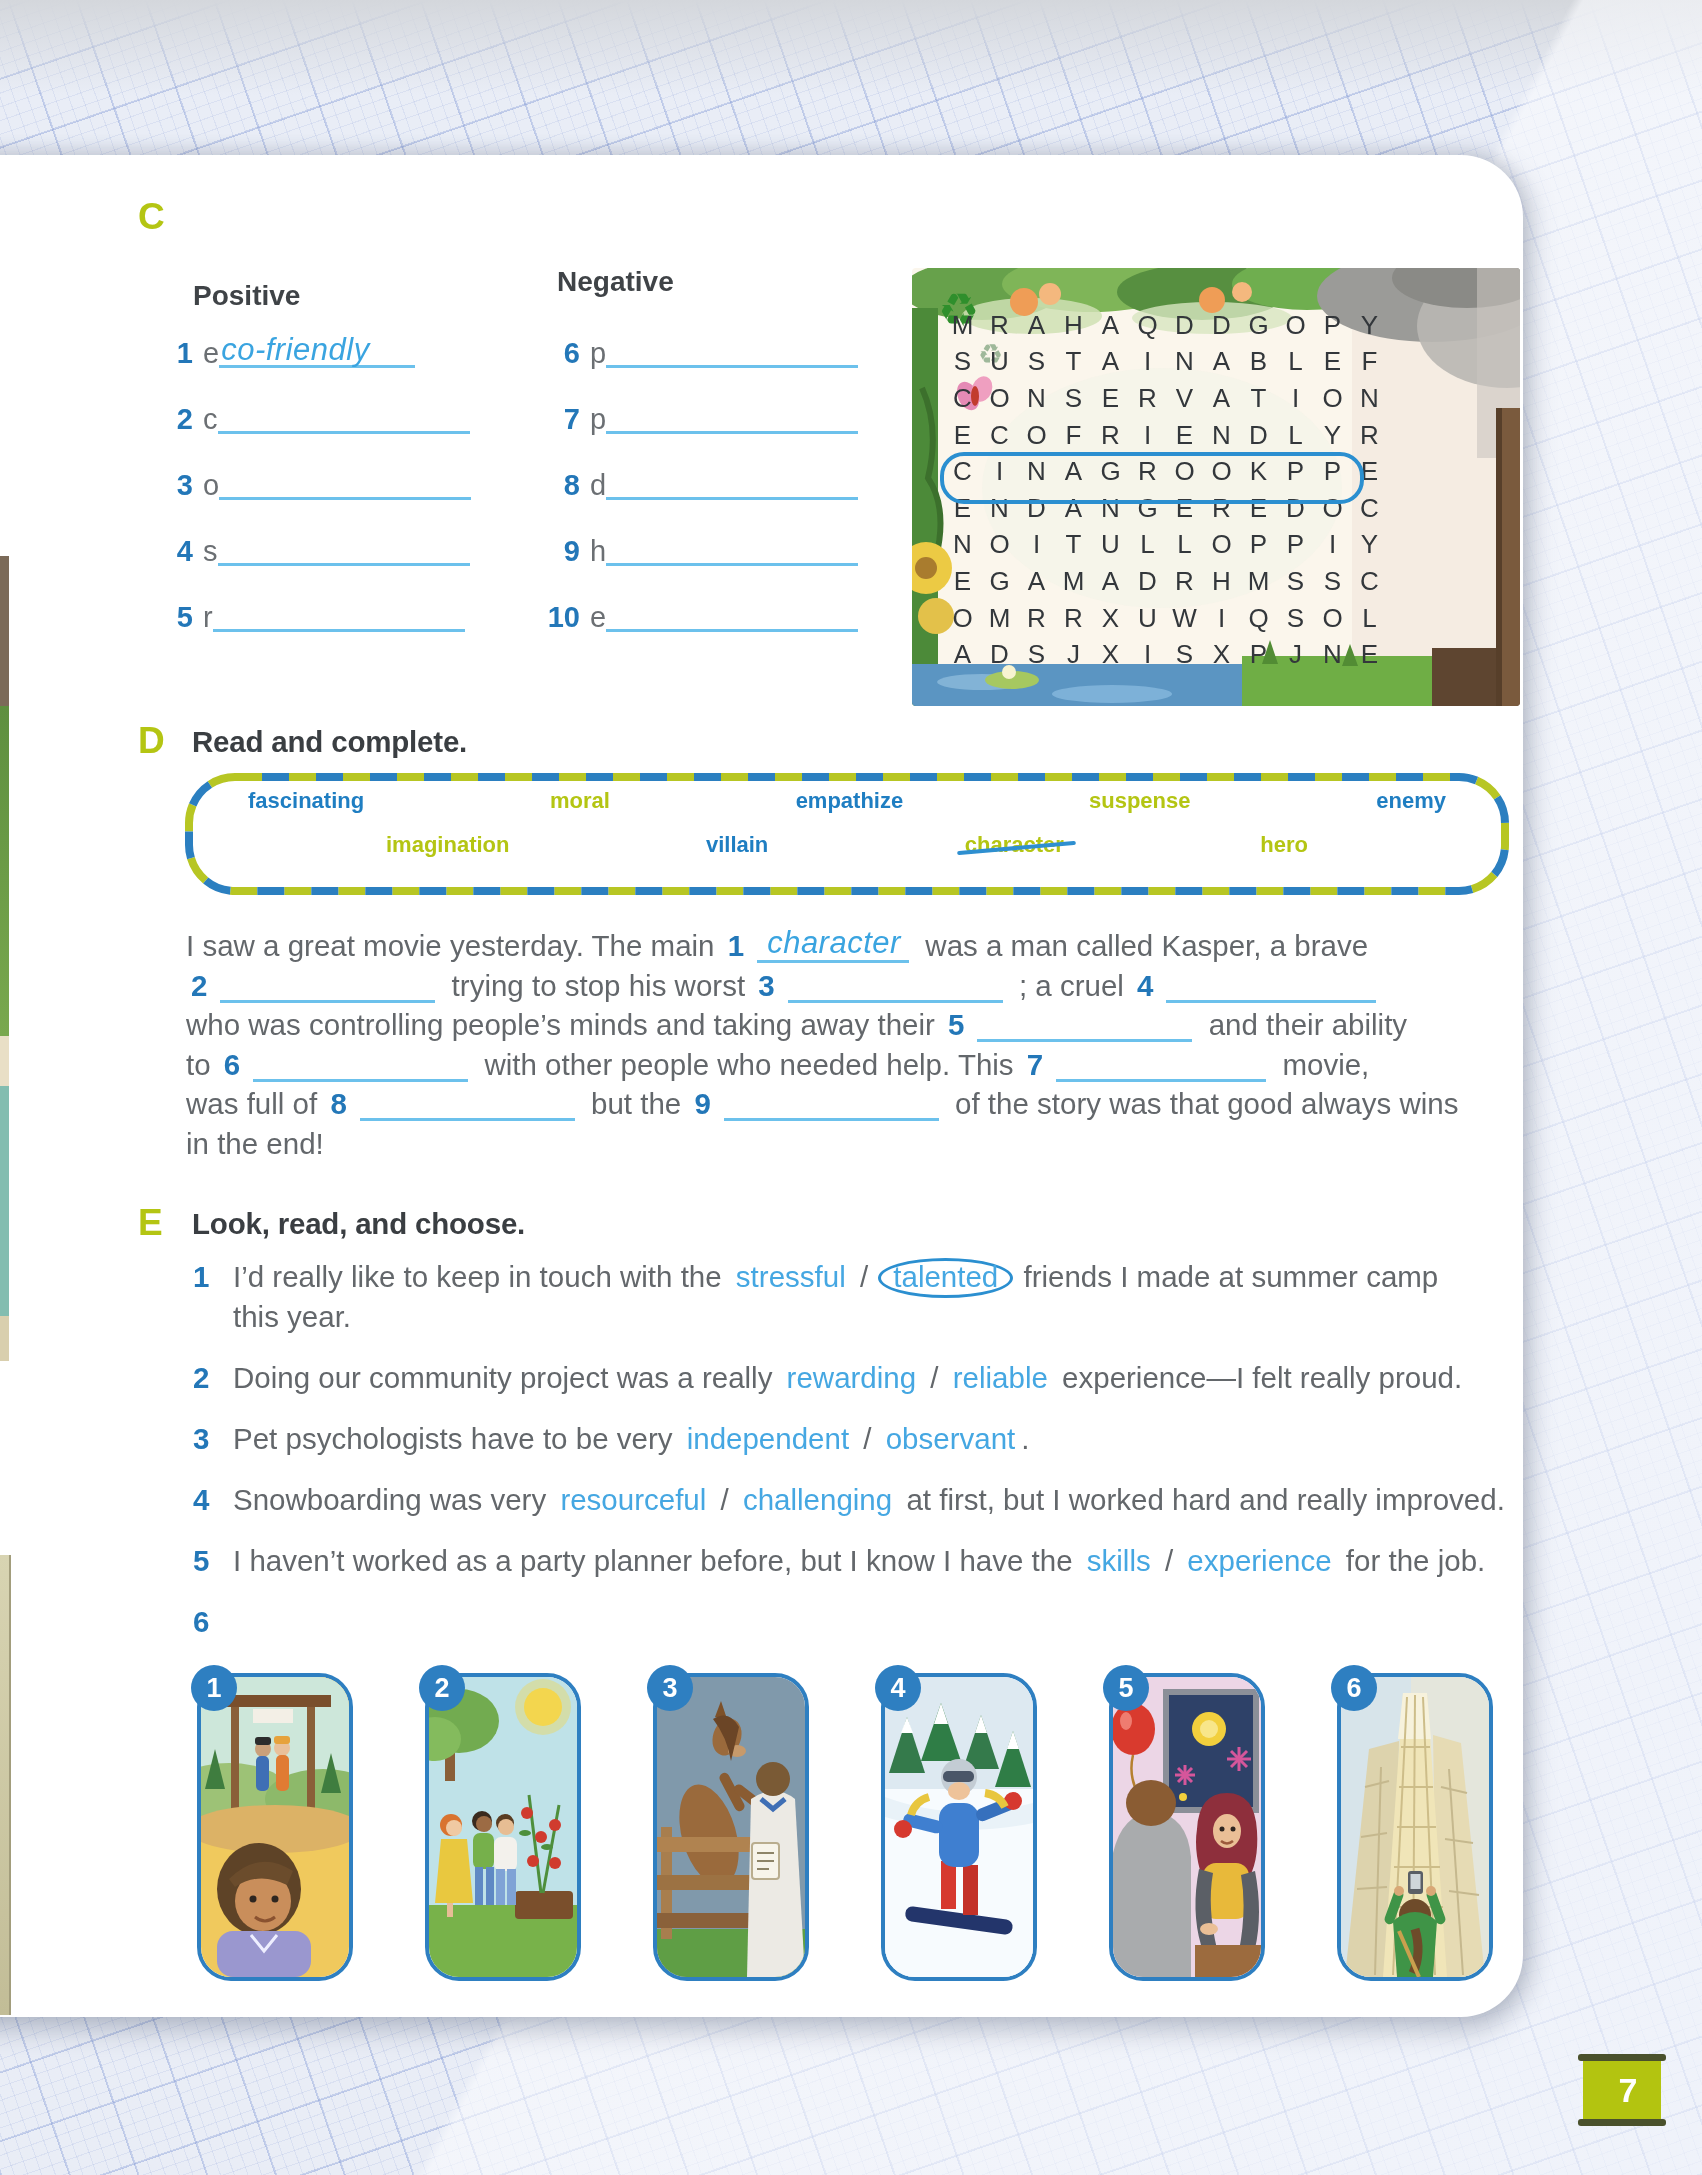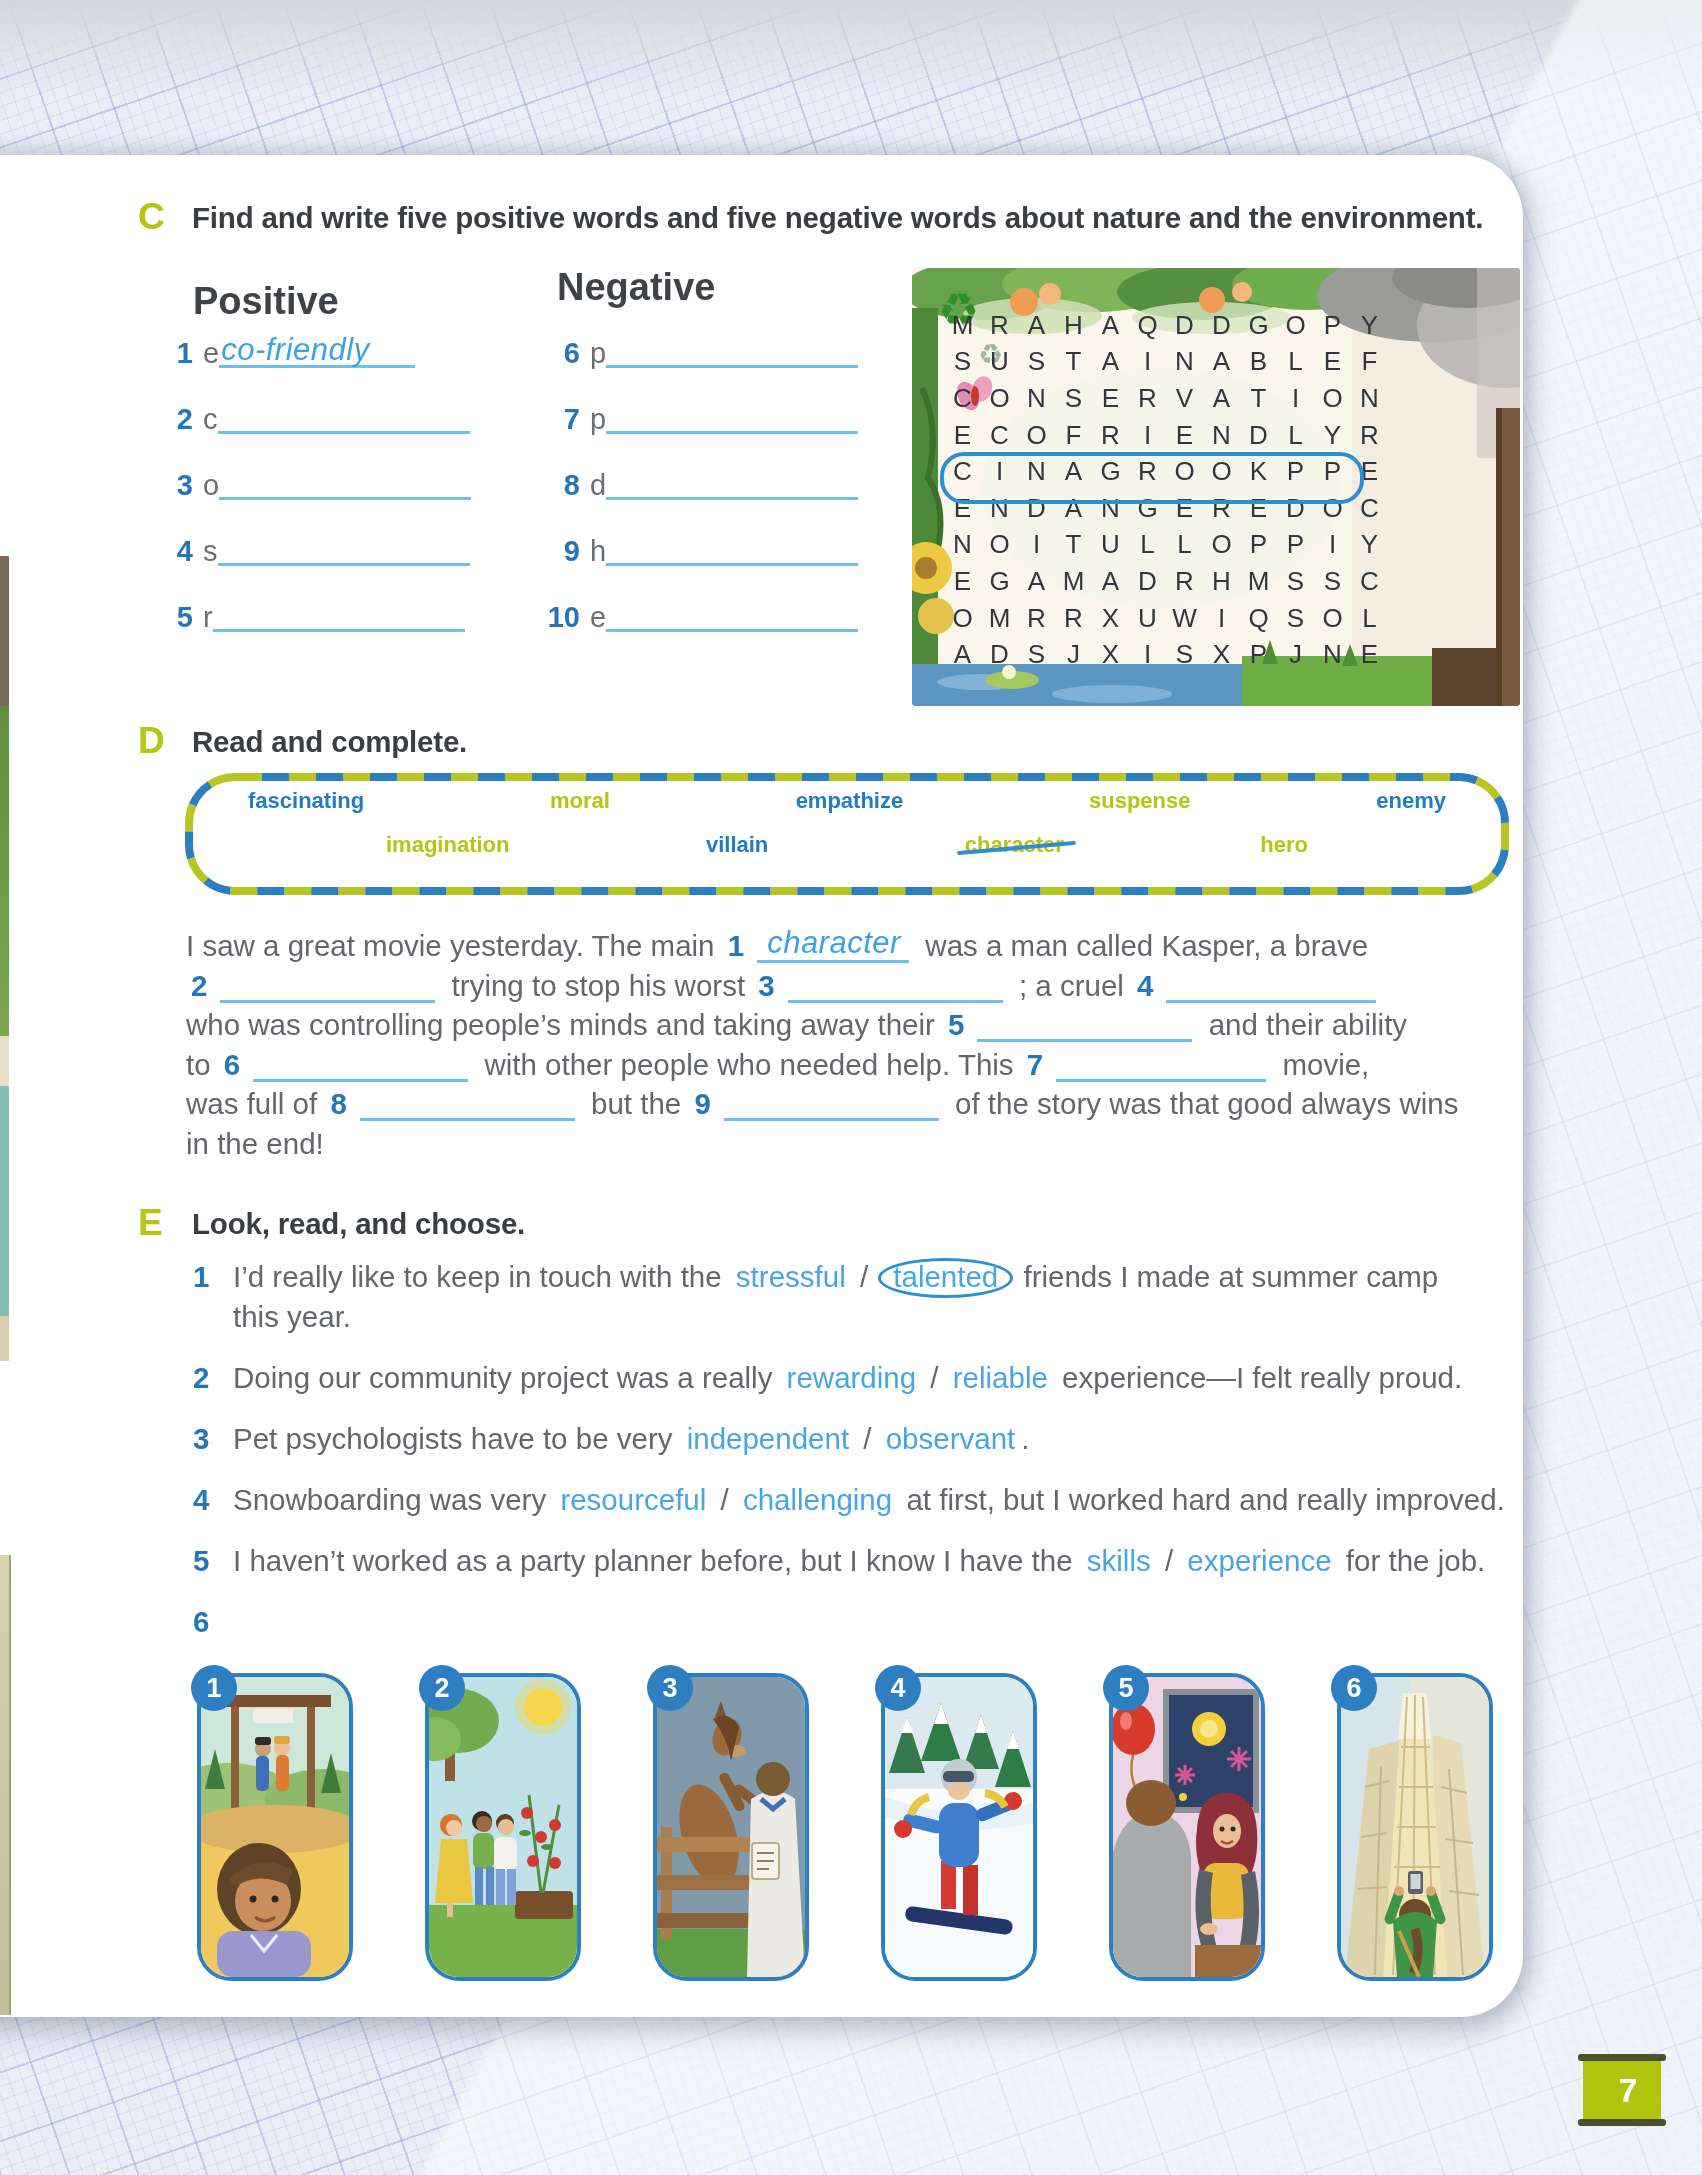--- a/index.html
+++ b/index.html
@@ -29,21 +29,21 @@
   .strip-1{top:556px;height:150px;background:#7b6a58;}
   .strip-2{top:706px;height:330px;background:linear-gradient(#5e8f3f,#79a84e);}
   .strip-3{top:1036px;height:50px;background:#e9dfc6;}
   .strip-4{top:1086px;height:230px;background:#83bdb0;}
   .strip-5{top:1316px;height:45px;background:#d9cfae;}
   .strip-6{top:1555px;height:460px;background:linear-gradient(#d8d4b2,#c2bd97);border-right:2px solid #a29d7c;}
 
   
   .sec-label{position:absolute;font-size:37px;font-weight:700;color:#b4c513;}
   .sec-title{position:absolute;font-size:29.5px;font-weight:600;color:#3a3e42;letter-spacing:-.2px;}
-  .col-head{position:absolute;font-size:38px;font-weight:700;color:#3f4347;}
+  .col-head{position:absolute;font-size:28px;font-weight:700;color:#3f4347;}
 
   
   .c-list{position:absolute;}
   .c-row{height:62px;display:flex;align-items:flex-end;padding-bottom:4px;}
   .c-num{color:#2377b8;font-weight:700;font-size:29px;width:36px;text-align:right;line-height:1;}
   .c-letter{color:#6b6f73;font-size:29px;line-height:1;margin-left:10px;}
   .c-line{display:inline-block;width:252px;height:36px;border-bottom:3px solid #6cc1ec;position:relative;}
   .c-line-short{width:196px;}
   .c-hand{position:absolute;left:2px;bottom:-3px;color:#3aa4e0;font-style:italic;font-size:31px;
           letter-spacing:.5px;white-space:nowrap;}
@@ -115,21 +115,20 @@
   <div class="strip strip-1"></div>
   <div class="strip strip-2"></div>
   <div class="strip strip-3"></div>
   <div class="strip strip-4"></div>
   <div class="strip strip-5"></div>
   <div class="strip strip-6"></div>
 
   <div class="content">
 
     <div class="sec-label" style="left:138px;top:196px;">C</div>
-    <div class="sec-title" style="left:192px;top:201px;width:1330px;">Find and write five positive words and five negative words about nature and the environment.</div>
 
     <div class="col-head" style="left:193px;top:280px;">Positive</div>
     <div class="col-head" style="left:557px;top:266px;">Negative</div>
 
     <div id="pos-list" class="c-list" style="left:157px;top:306px;">
         <div class="c-row">
           <span class="c-num">1</span>
           <span class="c-letter">e</span>
           <span class="c-line c-line-short">
             <span class="c-hand">co-friendly</span>

